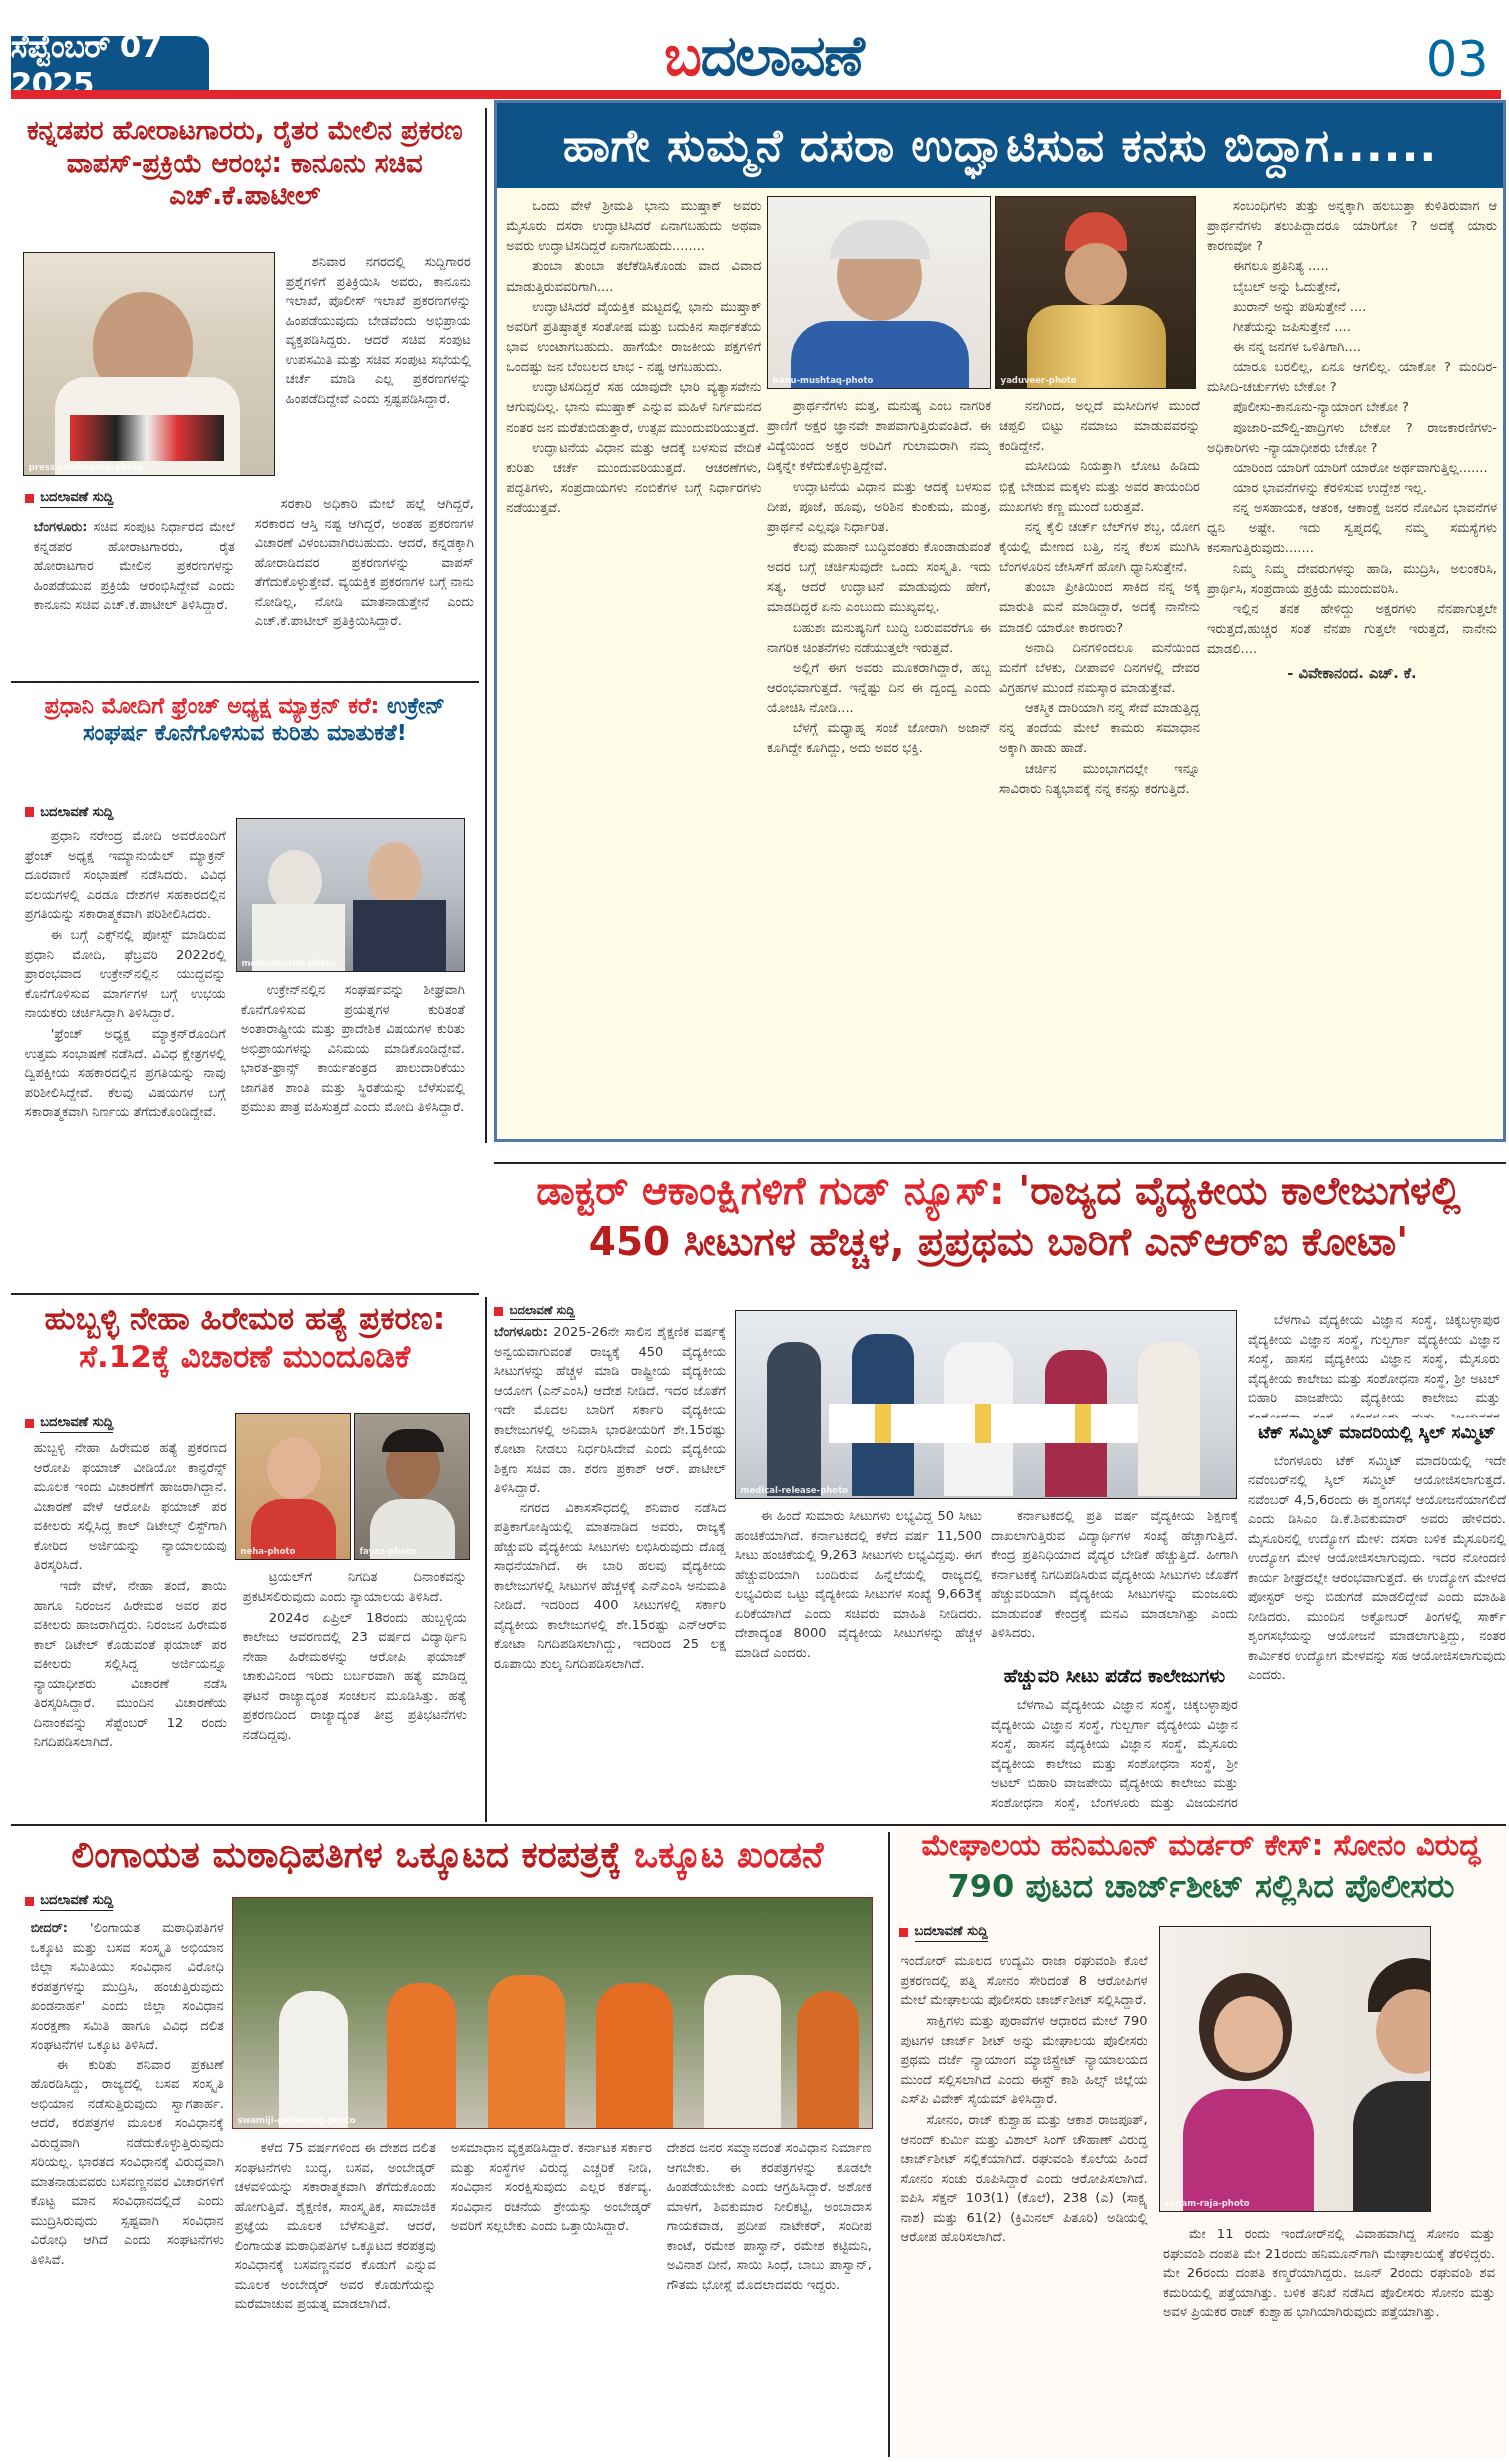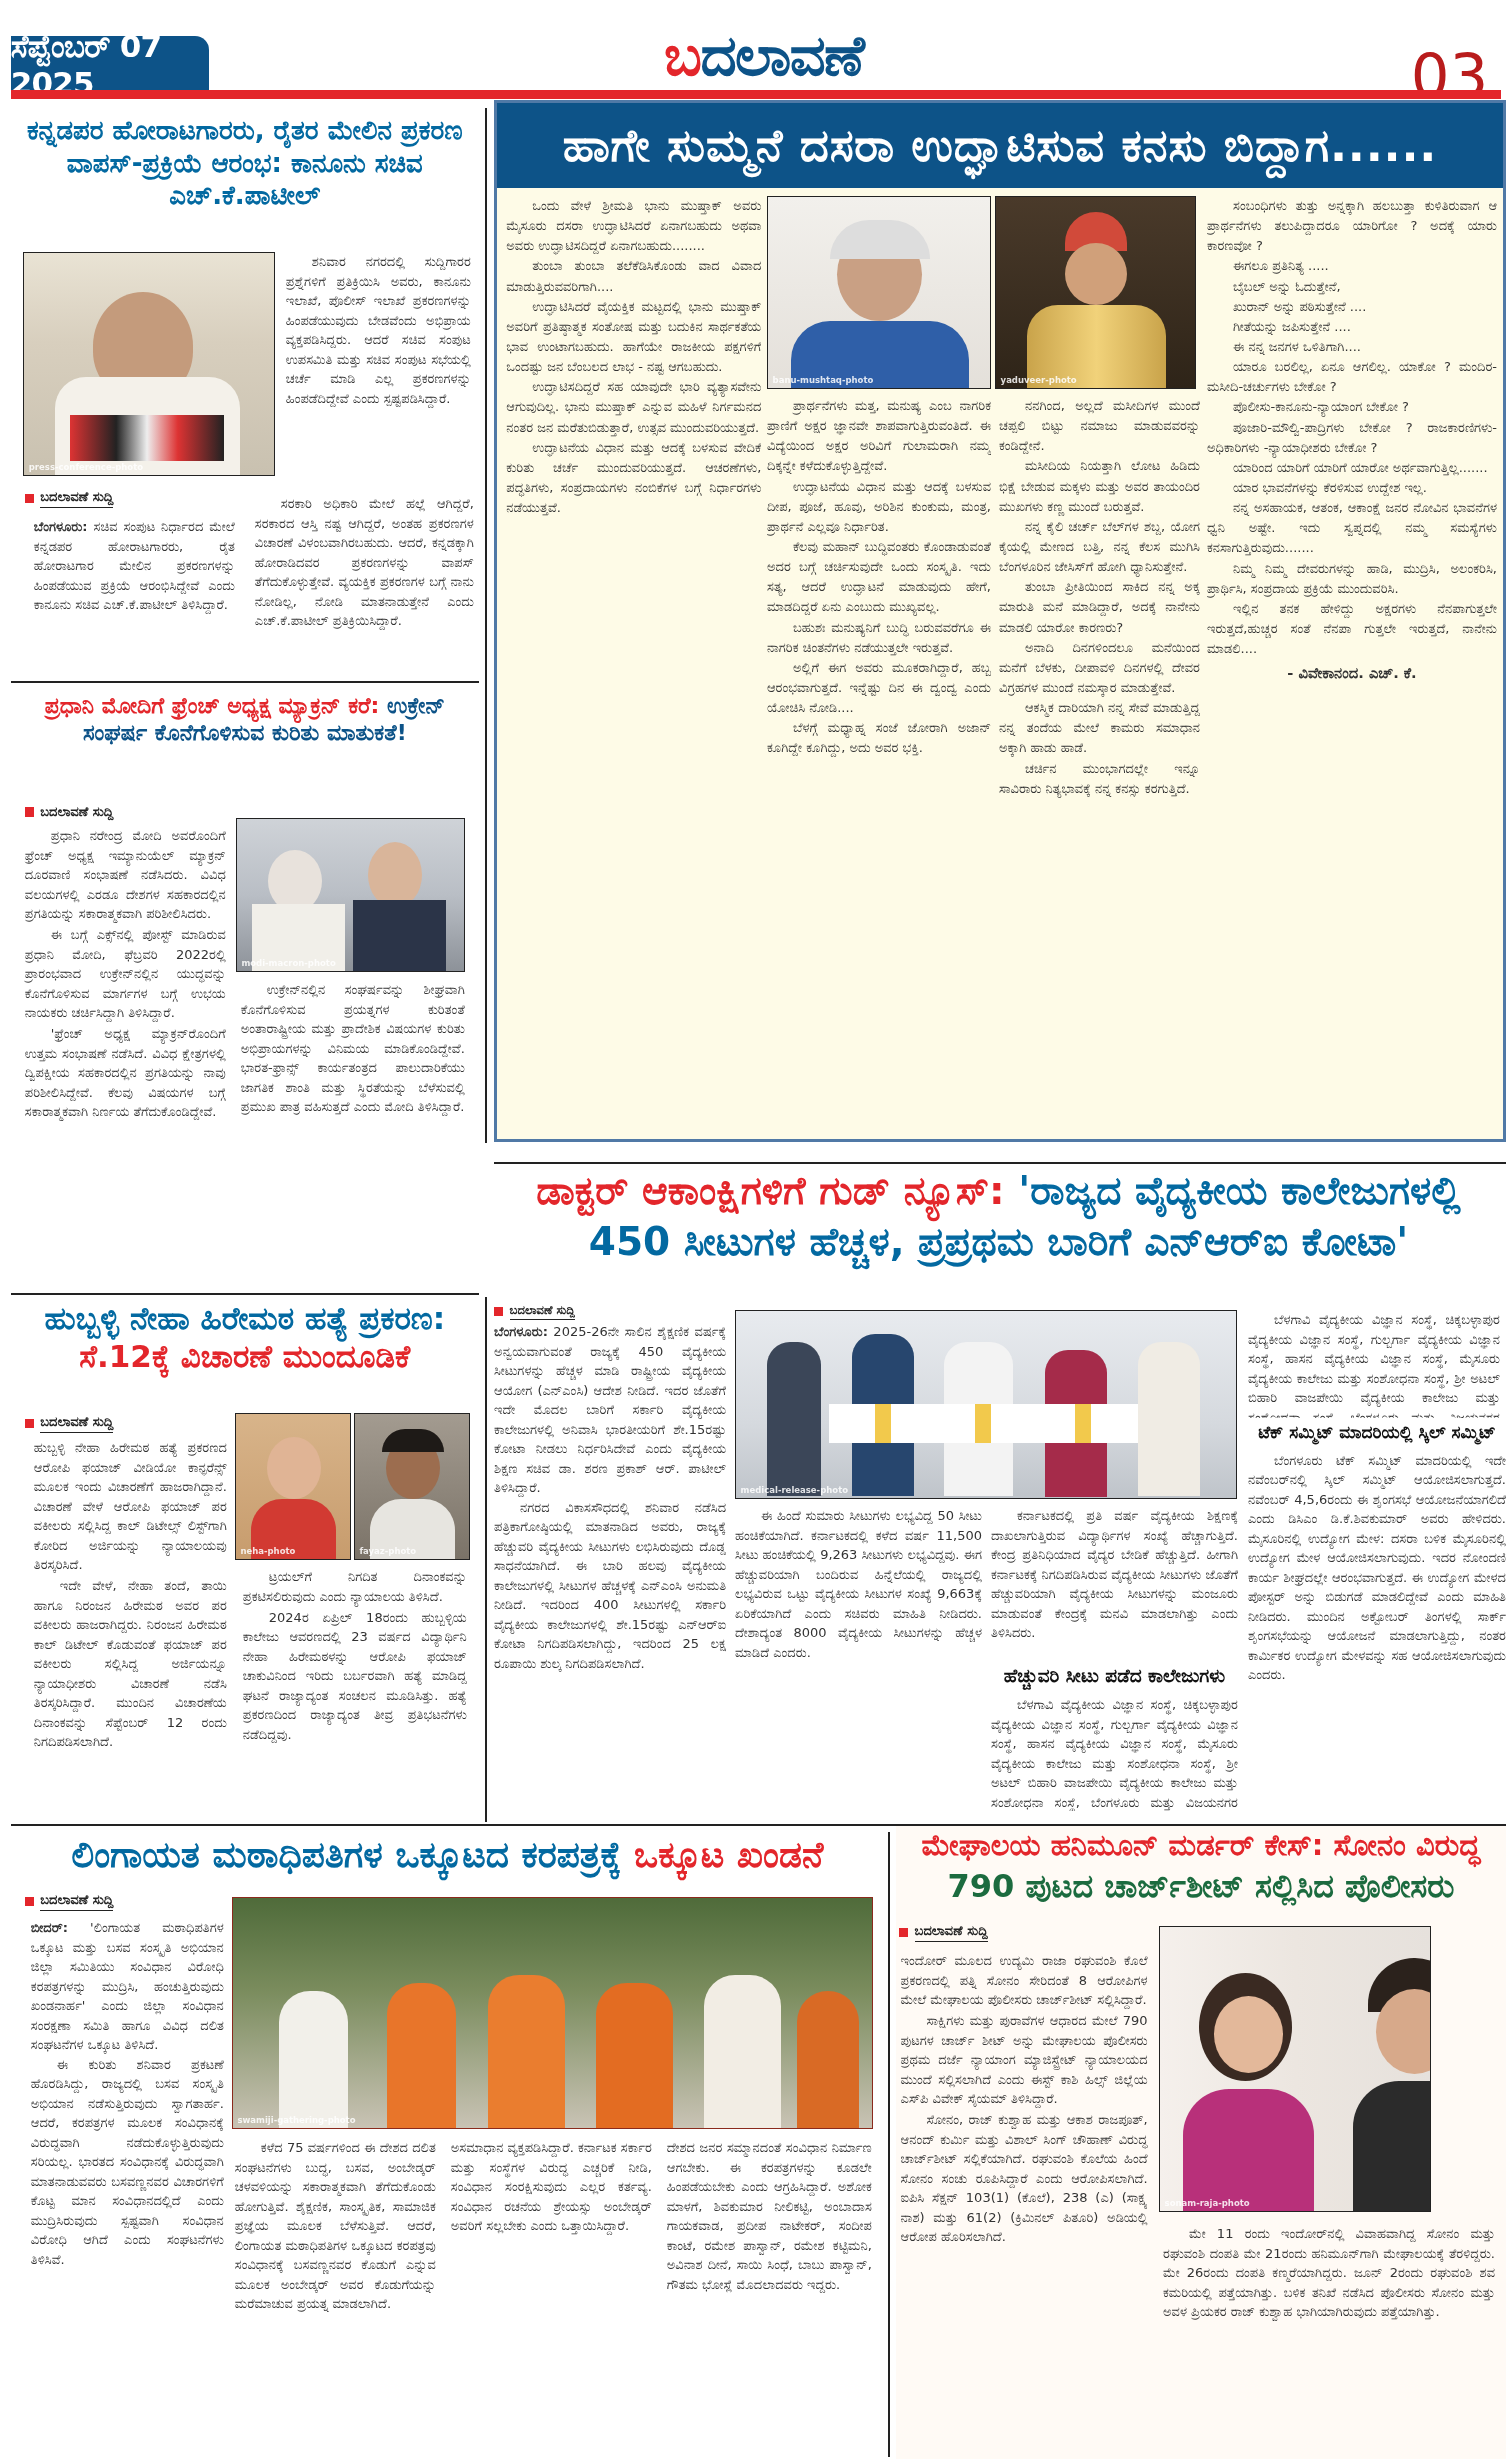--- a/index.html
+++ b/index.html
@@ -3,29 +3,29 @@
 <meta charset="utf-8">
 <style>
   * { box-sizing: border-box; margin: 0; padding: 0; }
   html, body { width: 1510px; height: 2462px; background: #ffffff; overflow: hidden; }
   body { font-family: "DejaVu Sans", sans-serif; color: #222; position: relative; }
 
   .masthead { position: absolute; left: 0; top: 0; width: 1510px; height: 100px; text-decoration: underline; }
   .date-box { position: absolute; left: 10.8px; top: 36px; width: 198px; height: 56px; background: #0d5388; color: #fff; border-top-right-radius: 14px; font-size: 31px; font-weight: bold; display: flex; align-items: center; justify-content: center; letter-spacing: -0.8px; }
   .brand { position: absolute; left: 664px; top: 23px; font-size: 56px; font-weight: bold; color: #0d5388; letter-spacing: -1.5px; }
   .brand .first { color: #e3262b; }
-  .page-no { position: absolute; right: 21.6px; top: 40px; font-size: 61px; color: #b91c1c; }
+  .page-no { position: absolute; right: 21.6px; top: 31px; font-size: 49px; color: #0369a1; }
   .red-rule { position: absolute; left: 10.8px; top: 90px; width: 1490px; height: 9.3px; background: #e3262b; }
 
   .box { position: absolute; overflow: hidden; }
   .vrule { position: absolute; width: 2.3px; background: #222; }
   .hrule { position: absolute; height: 2.3px; background: #222; }
 
   .headline { text-align: center; font-weight: bold; line-height: 1.25; }
-  .hl-black { color: #0369a1; }
+  .hl-black { color: #b91c1c; }
   .hl-red { color: #e3262b; }
   .hl-blue { color: #0d5388; }
   .hl-green { color: #1c6b3f; }
 
   .byline { font-size: 13px; font-weight: bold; color: #222; display: flex; align-items: center; gap: 6.2px; }
   .byline .sq { width: 9.3px; height: 9.3px; background: #e3262b; display: inline-block; }
   .byline .lbl { border-bottom: 1.5px solid #222; padding-bottom: 1.5px; }
 
   .body-text { font-size: 13px; line-height: 1.5; color: #333; text-align: justify; }
   .body-text p { text-indent: 2em; margin-bottom: 1.5px; }

